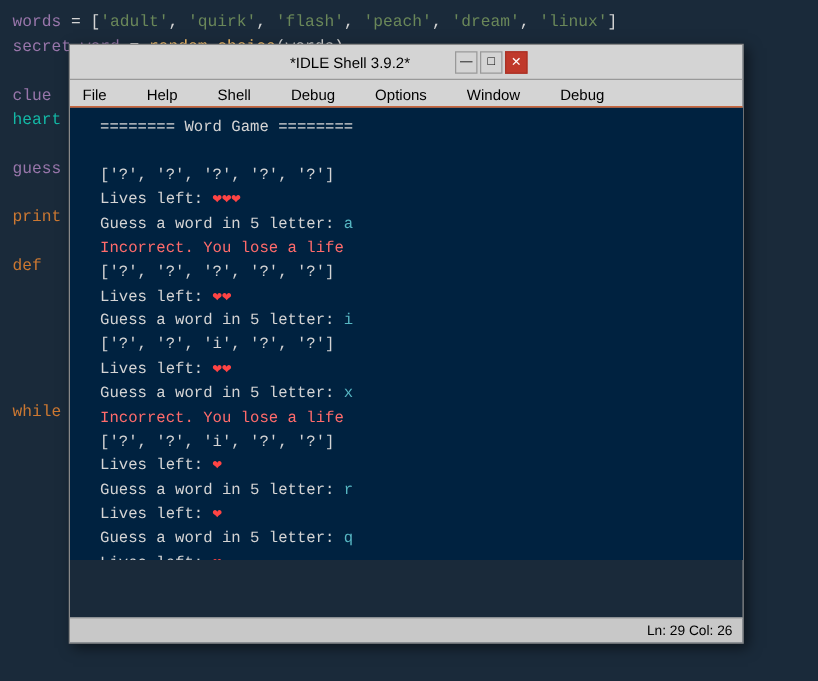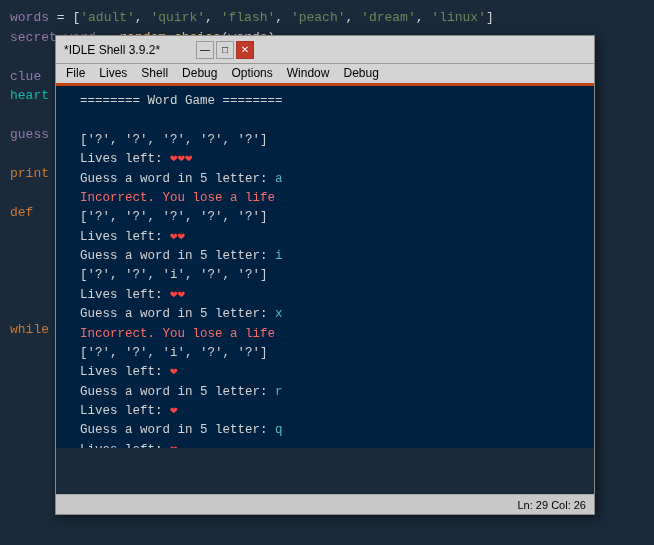--- a/index.html
+++ b/index.html
@@ -40,21 +40,21 @@
       flex-direction: column;
       box-shadow: 3px 3px 10px rgba(0,0,0,0.5);
     }
 
     
     .title-bar {
       background: #d4d4d4;
       height: 28px;
       display: flex;
       align-items: center;
-      justify-content: flex-start;
+      justify-content: center;
       padding: 0 4px 0 8px;
       flex-shrink: 0;
       border-bottom: 1px solid #999;
       gap: 36px;
     }
 
     .title-text {
       font-family: Arial, sans-serif;
       font-size: 12px;
       color: #000;
@@ -85,25 +85,25 @@
       background: #c0392b;
       color: white;
       border-color: #a93226;
     }
 
     
     .menu-bar {
       background: #d4d4d4;
       height: 22px;
       display: flex;
-      align-items: flex-start;
+      align-items: flex-end;
       padding: 0 4px;
-      gap: 2px;
+      gap: 20px;
       flex-shrink: 0;
-      border-bottom: 3px solid #c2410c;
+      border-bottom: 1px solid #c2410c;
     }
 
     .menu-item {
       font-family: Arial, sans-serif;
       font-size: 12px;
       color: #000;
       padding: 2px 6px;
       cursor: pointer;
     }
 
@@ -196,21 +196,21 @@
     <span class="title-text">*IDLE Shell 3.9.2*</span>
     <div class="title-buttons">
       <div class="title-btn">—</div>
       <div class="title-btn">□</div>
       <div class="title-btn close">✕</div>
     </div>
   </div>
 
   <div class="menu-bar">
     <span class="menu-item">File</span>
-    <span class="menu-item">Lives</span>
+    <span class="menu-item">Help</span>
     <span class="menu-item">Shell</span>
     <span class="menu-item">Debug</span>
     <span class="menu-item">Options</span>
     <span class="menu-item">Window</span>
     <span class="menu-item">Debug</span>
   </div>
 
   <div class="shell-content">
     <div class="shell-line shell-header">======== Word Game ========</div>
     <div class="shell-line">&nbsp;</div>

